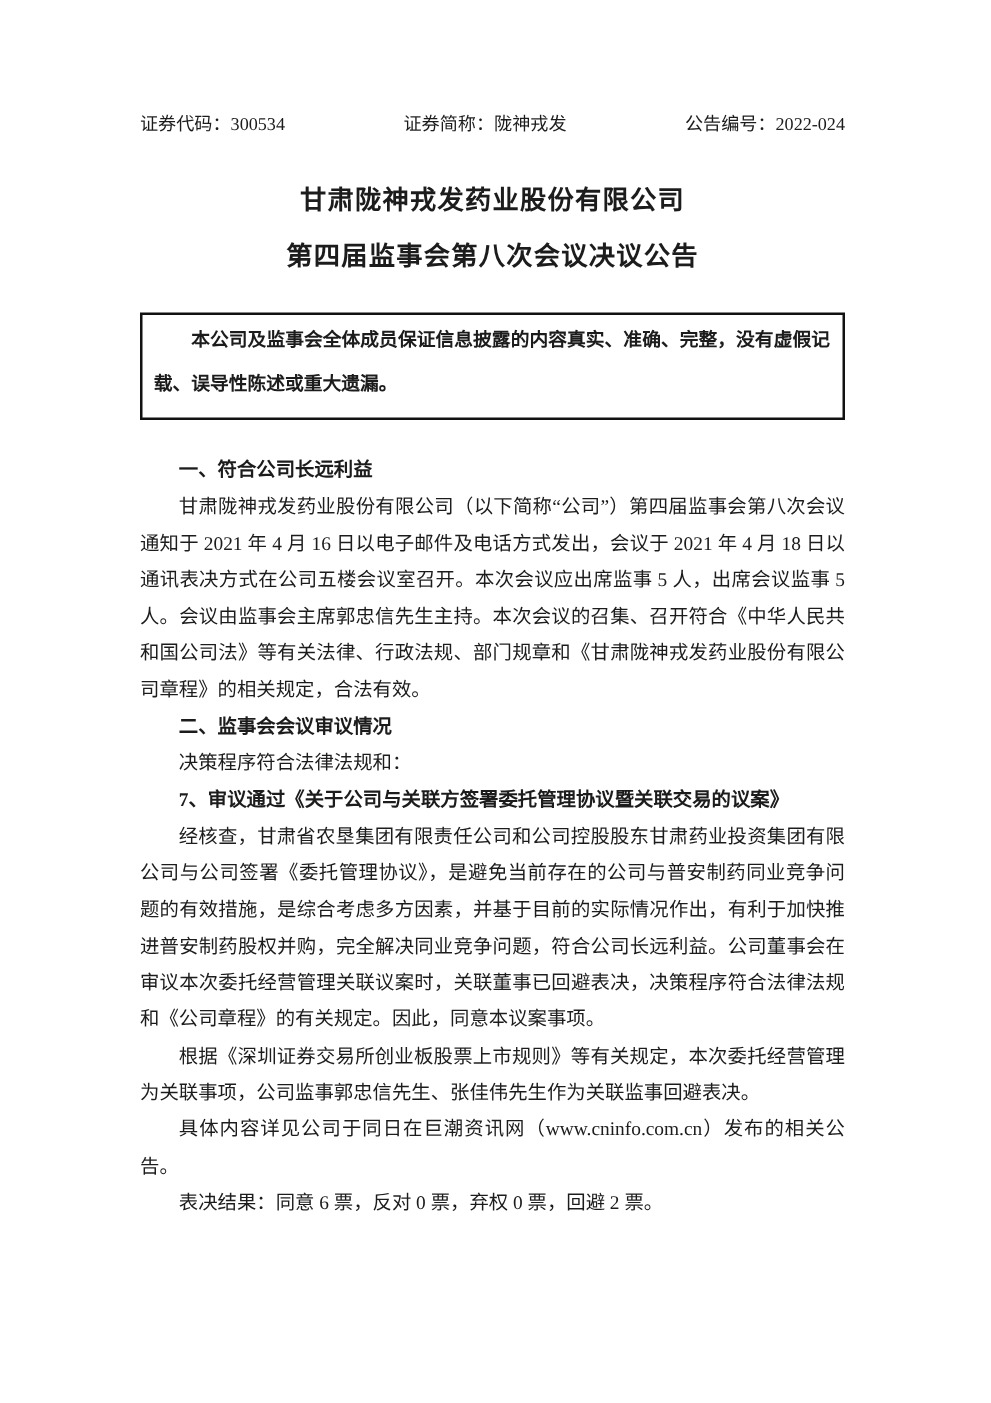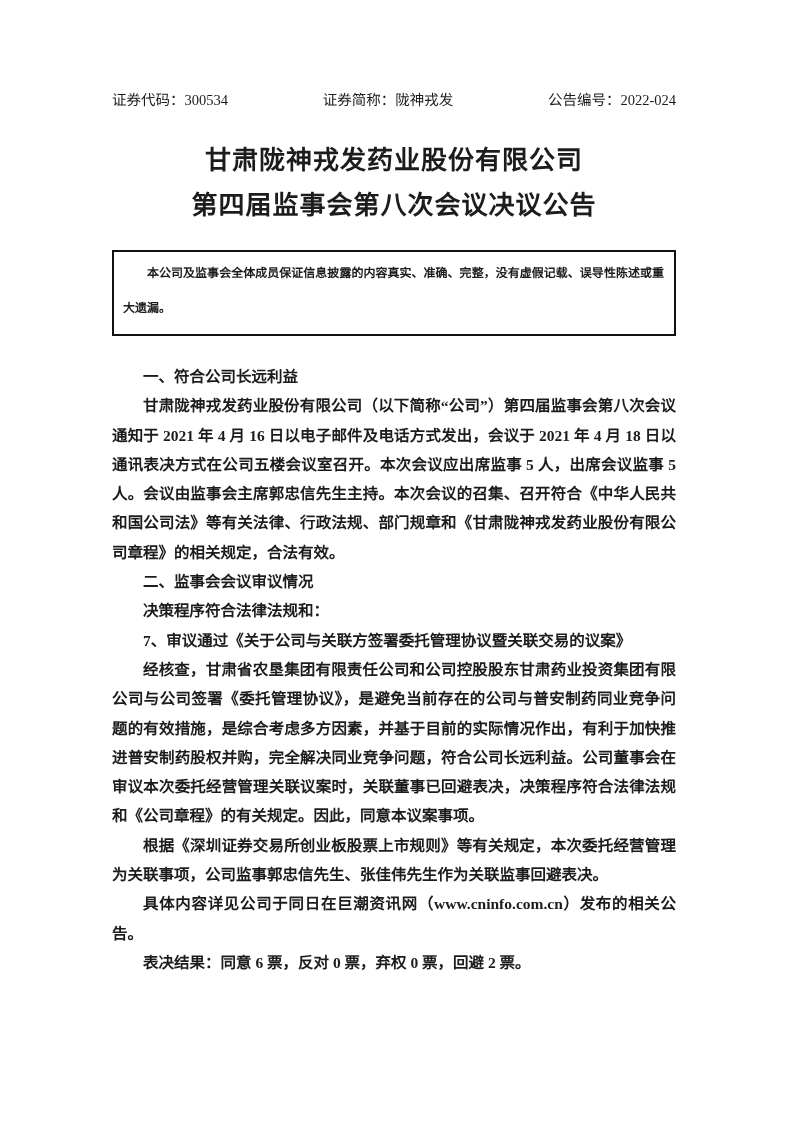--- a/index.html
+++ b/index.html
@@ -24,51 +24,50 @@
     justify-content: space-between;
     align-items: baseline;
     font-size: 14.5px;
     line-height: 20px;
     white-space: nowrap;
   }
   .title-block {
     margin-top: 28px;
     text-align: center;
     font-weight: bold;
-    font-size: 26px;
+    font-size: 21px;
     line-height: 45px;
     letter-spacing: 1px;
   }
   .title-line {
     display: block;
   }
   .disclaimer-box {
     margin-top: 22px;
     border: 2px solid #111111;
     box-sizing: border-box;
     padding: 4px 10px 8px 9px;
   }
   .disclaimer-box p {
     margin: 0;
     font-weight: bold;
-    font-size: 12px;
+    font-size: 15px;
     line-height: 35px;
     text-indent: 2em;
     text-align: justify;
   }
   .content {
     margin-top: 26px;
     font-size: 15.5px;
     line-height: 29.3px;
     text-align: justify;
   }
   .content p {
     margin: 0;
     text-indent: 2em;
-    font-weight: bold;
   }
   .content p.h {
     font-weight: bold;
     text-align: left;
   }
 </style>
 </head>
 <body>
 
 <div class="page">

